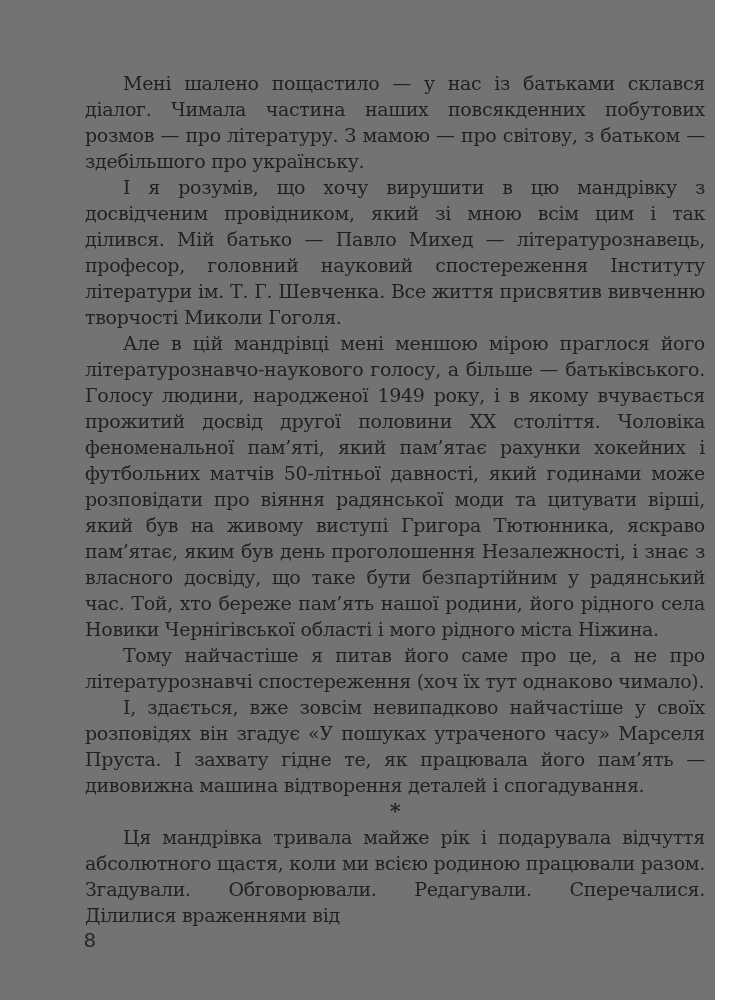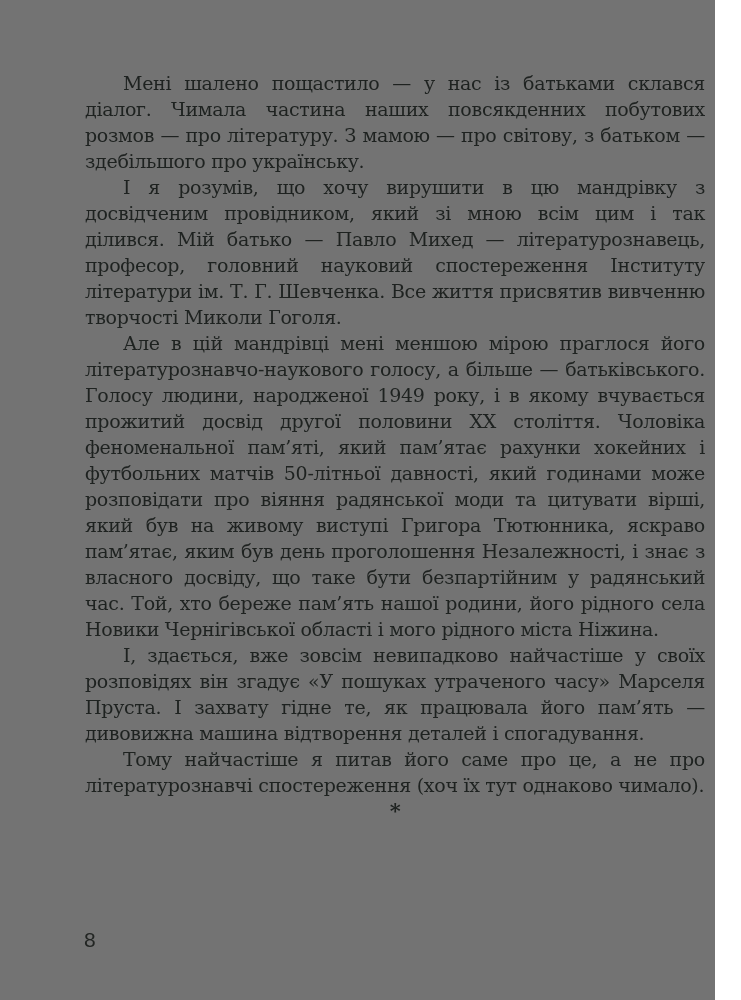--- a/index.html
+++ b/index.html
@@ -52,18 +52,19 @@
   }
 </style>
 </head>
 <body>
 
 <div class="page">
   <div class="text-block">
     <p>Мені шалено пощастило — у нас із батьками склався діалог. Чимала частина наших повсякденних побутових розмов — про літературу. З мамою — про світову, з батьком — здебільшого про українську.</p>
     <p>І я розумів, що хочу вирушити в цю мандрівку з досвідченим провідником, який зі мною всім цим і так ділився. Мій батько — Павло Михед — літературознавець, професор, головний науковий спостереження Інституту літератури ім. Т. Г. Шевченка. Все життя присвятив вивченню творчості Миколи Гоголя.</p>
     <p>Але в цій мандрівці мені меншою мірою праглося його літературознавчо-наукового голосу, а більше — батьківського. Голосу людини, народженої 1949 року, і в якому вчувається прожитий досвід другої половини XX століття. Чоловіка феноменальної пам’яті, який пам’ятає рахунки хокейних і футбольних матчів 50-літньої давності, який годинами може розповідати про віяння радянської моди та цитувати вірші, який був на живому виступі Григора Тютюнника, яскраво пам’ятає, яким був день проголошення Незалежності, і знає з власного досвіду, що таке бути безпартійним у радянський час. Той, хто береже пам’ять нашої родини, його рідного села Новики Чернігівської області і мого рідного міста Ніжина.</p>
+    <p>Тому найчастіше я питав його саме про це, а не про літературознавчі спостереження (хоч їх тут однаково чимало).</p>
     <p>І, здається, вже зовсім невипадково найчастіше у своїх розповідях він згадує «У пошуках утраченого часу» Марселя Пруста. І захвату гідне те, як працювала його пам’ять — дивовижна машина відтворення деталей і спогадування.</p>
-    <p>Тому найчастіше я питав його саме про це, а не про літературознавчі спостереження (хоч їх тут однаково чимало).</p>
     <p class="separator">*</p>
+    <p>Ця мандрівка тривала майже рік і подарувала відчуття абсолютного щастя, коли ми всією родиною працювали разом. Згадували. Обговорювали. Редагували. Сперечалися. Ділилися враженнями від</p>
   </div>
   <div class="page-number">8</div>
 </div>
 
 </body></html>

